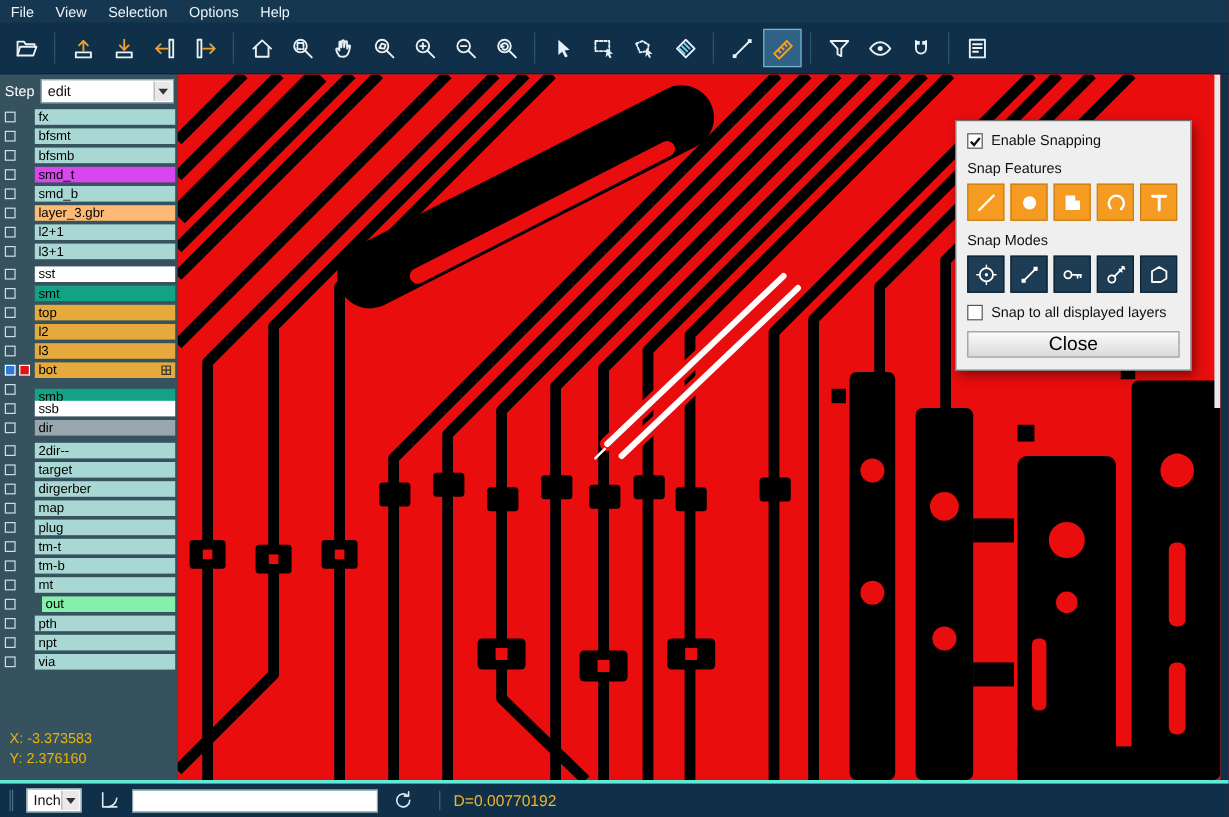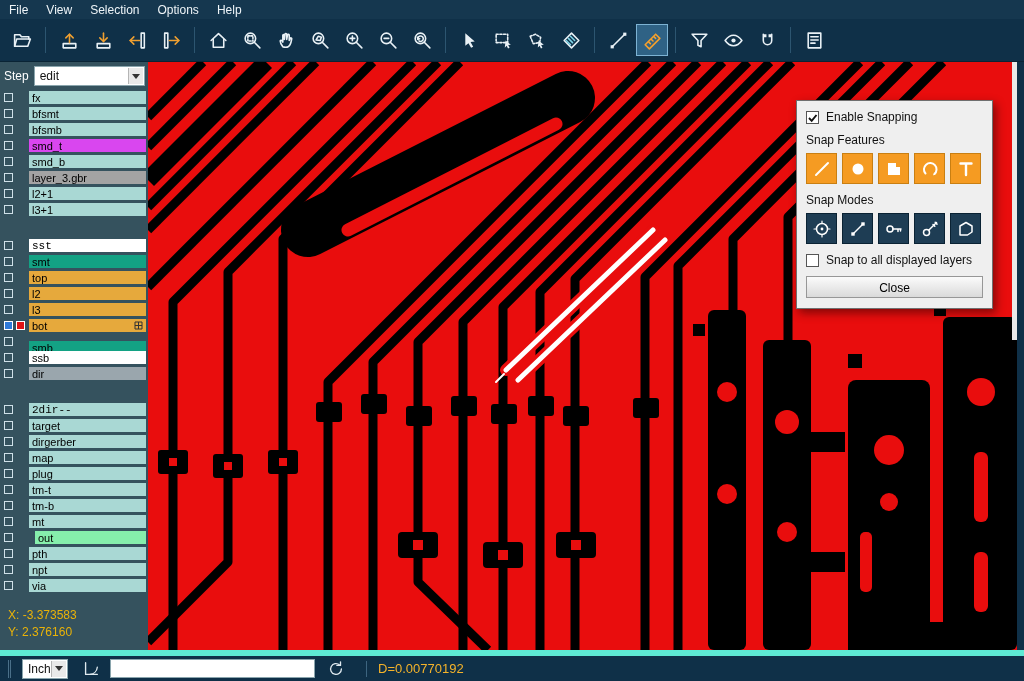--- a/index.html
+++ b/index.html
@@ -21,21 +21,21 @@
   
   .main { display:flex; height:588px; }
   .sidebar { width:148px; background:#35525e; position:relative; flex:none; }
   .step-row { height:26px; display:flex; align-items:center; color:#fff; font-size:12px; padding:4px 3px 2px 4px; }
   .combo { position:relative; background:#fff; border:1px solid #8aa5ad; color:#111; font-size:12px; display:flex; align-items:center; padding-left:5px; }
   .step-combo { flex:1; margin-left:5px; height:20px; }
   .dd-btn { position:absolute; right:1px; top:1px; bottom:1px; width:15px; background:#e9e9e9; border-left:1px solid #b5b5b5; display:flex; align-items:center; justify-content:center; }
   .dd-tri { width:0; height:0; border-left:4px solid transparent; border-right:4px solid transparent; border-top:5px solid #333; }
   .layer-list { padding-top:2px; }
   .lrow { display:flex; align-items:center; height:15px; margin-bottom:1px; }
-  .lrow.gap { margin-top:21px;font-family:Liberation Mono, monospace; }
+  .lrow.gap { margin-top:4px; }
   .lcheck { width:9px; height:9px; border:1px solid #cfe0e8; margin-left:4px; flex:none; background:transparent; }
   .lrow.selected .lcheck { background:#2f7ad8; border-color:#fff; }
   .lind { width:9px; height:9px; margin-left:3px; flex:none; }
   .lrow.selected .lind { background:#e01414; border:1px solid #fff; }
   .lbar { flex:1; height:13px; margin:0 2px 0 4px; font-size:11px; color:#000; display:flex; align-items:center; padding:0 3px; overflow:hidden; white-space:nowrap; }
   .lgrid { margin-left:auto; display:flex; }
   .lgrid svg { width:9px; height:9px; stroke:#333; fill:none; stroke-width:1; }
   .coords { position:absolute; left:8px; bottom:9px; color:#eab308; font-size:12px; line-height:17px; }
   
   .canvas { position:relative; width:869px; height:588px; background:#e90d0d; overflow:hidden; cursor:crosshair; }
@@ -50,23 +50,23 @@
   .sd-check { display:flex; align-items:center; margin:5px 0 9px; }
   .cbox { width:13px; height:13px; background:#fff; border:1px solid #555; margin-right:7px; display:flex; align-items:center; justify-content:center; flex:none; }
   .cbox svg { width:11px; height:11px; fill:none; stroke:#111; stroke-width:1.9; }
   .sd-label { margin:2px 0 6px; }
   .sd-btnrow { display:flex; gap:5px; margin:2px 0 9px; }
   .fbtn, .mbtn { width:31px; height:31px; display:flex; align-items:center; justify-content:center; }
   .fbtn { background:#f59b22; border:1px solid #c97f12; }
   .fbtn svg { width:20px; height:20px; fill:none; stroke:#fff; stroke-width:2; stroke-linecap:round; stroke-linejoin:round; }
   .mbtn { background:#1e3d54; border:1px solid #0a2233; }
   .mbtn svg { width:20px; height:20px; fill:none; stroke:#fff; stroke-width:1.5; stroke-linecap:round; stroke-linejoin:round; }
-  .sd-close-btn { display:block; width:100%; height:22px; margin:8px 0 2px; background:linear-gradient(#fbfbfb,#dadada); border:1px solid #979797; font-size:12px; text-align:center; line-height:20px; }
+  .sd-close-btn { display:block; width:100%; height:22px; margin:8px 0 2px; background:linear-gradient(#fbfbfb,#dadada); border:1px solid #979797; font-size:16px; text-align:center; line-height:20px; }
   
-  .statusbar { height:31px; background:#0f3048; border-top:6px solid #5eead4; display:flex; align-items:center; color:#eef4f8; font-size:12px; padding:0 8px; }
+  .statusbar { height:31px; background:#0f3048; border-top:3px solid #5eead4; display:flex; align-items:center; color:#eef4f8; font-size:12px; padding:0 8px; }
   .grip { width:3px; height:18px; border-left:1px solid #4a7089; border-right:1px solid #4a7089; margin-right:11px; }
   .units-combo { width:46px; height:20px; margin-right:14px; }
   .sb-icon { display:flex; margin-right:10px; }
   .sb-icon svg { width:18px; height:18px; fill:none; stroke:#dfe9ef; stroke-width:1.5; stroke-linecap:round; stroke-linejoin:round; }
   .sb-input { width:205px; height:19px; background:#fff; border:1px solid #8aa5ad; margin-right:12px; font-size:12px; color:#111; padding:0 4px; }
   .sb-sep { width:1px; height:16px; background:#3d6580; margin:0 11px; }
   .distance { color:#f5b32a; font-size:13px; }
 </style>
 </head>
 <body>
@@ -272,21 +272,21 @@
         <div class="lrow">
           <span class="lcheck"></span>
           <span class="lind"></span>
           <span class="lbar" style="background: rgb(169, 216, 212);">
             <span>smd_b</span>
           </span>
         </div>
         <div class="lrow">
           <span class="lcheck"></span>
           <span class="lind"></span>
-          <span class="lbar" style="background: #a3a3a3;">
+          <span class="lbar" style="background: #fdba74;">
             <span>layer_3.gbr</span>
           </span>
         </div>
         <div class="lrow">
           <span class="lcheck"></span>
           <span class="lind"></span>
           <span class="lbar" style="background: rgb(169, 216, 212);">
             <span>l2+1</span>
           </span>
         </div>

